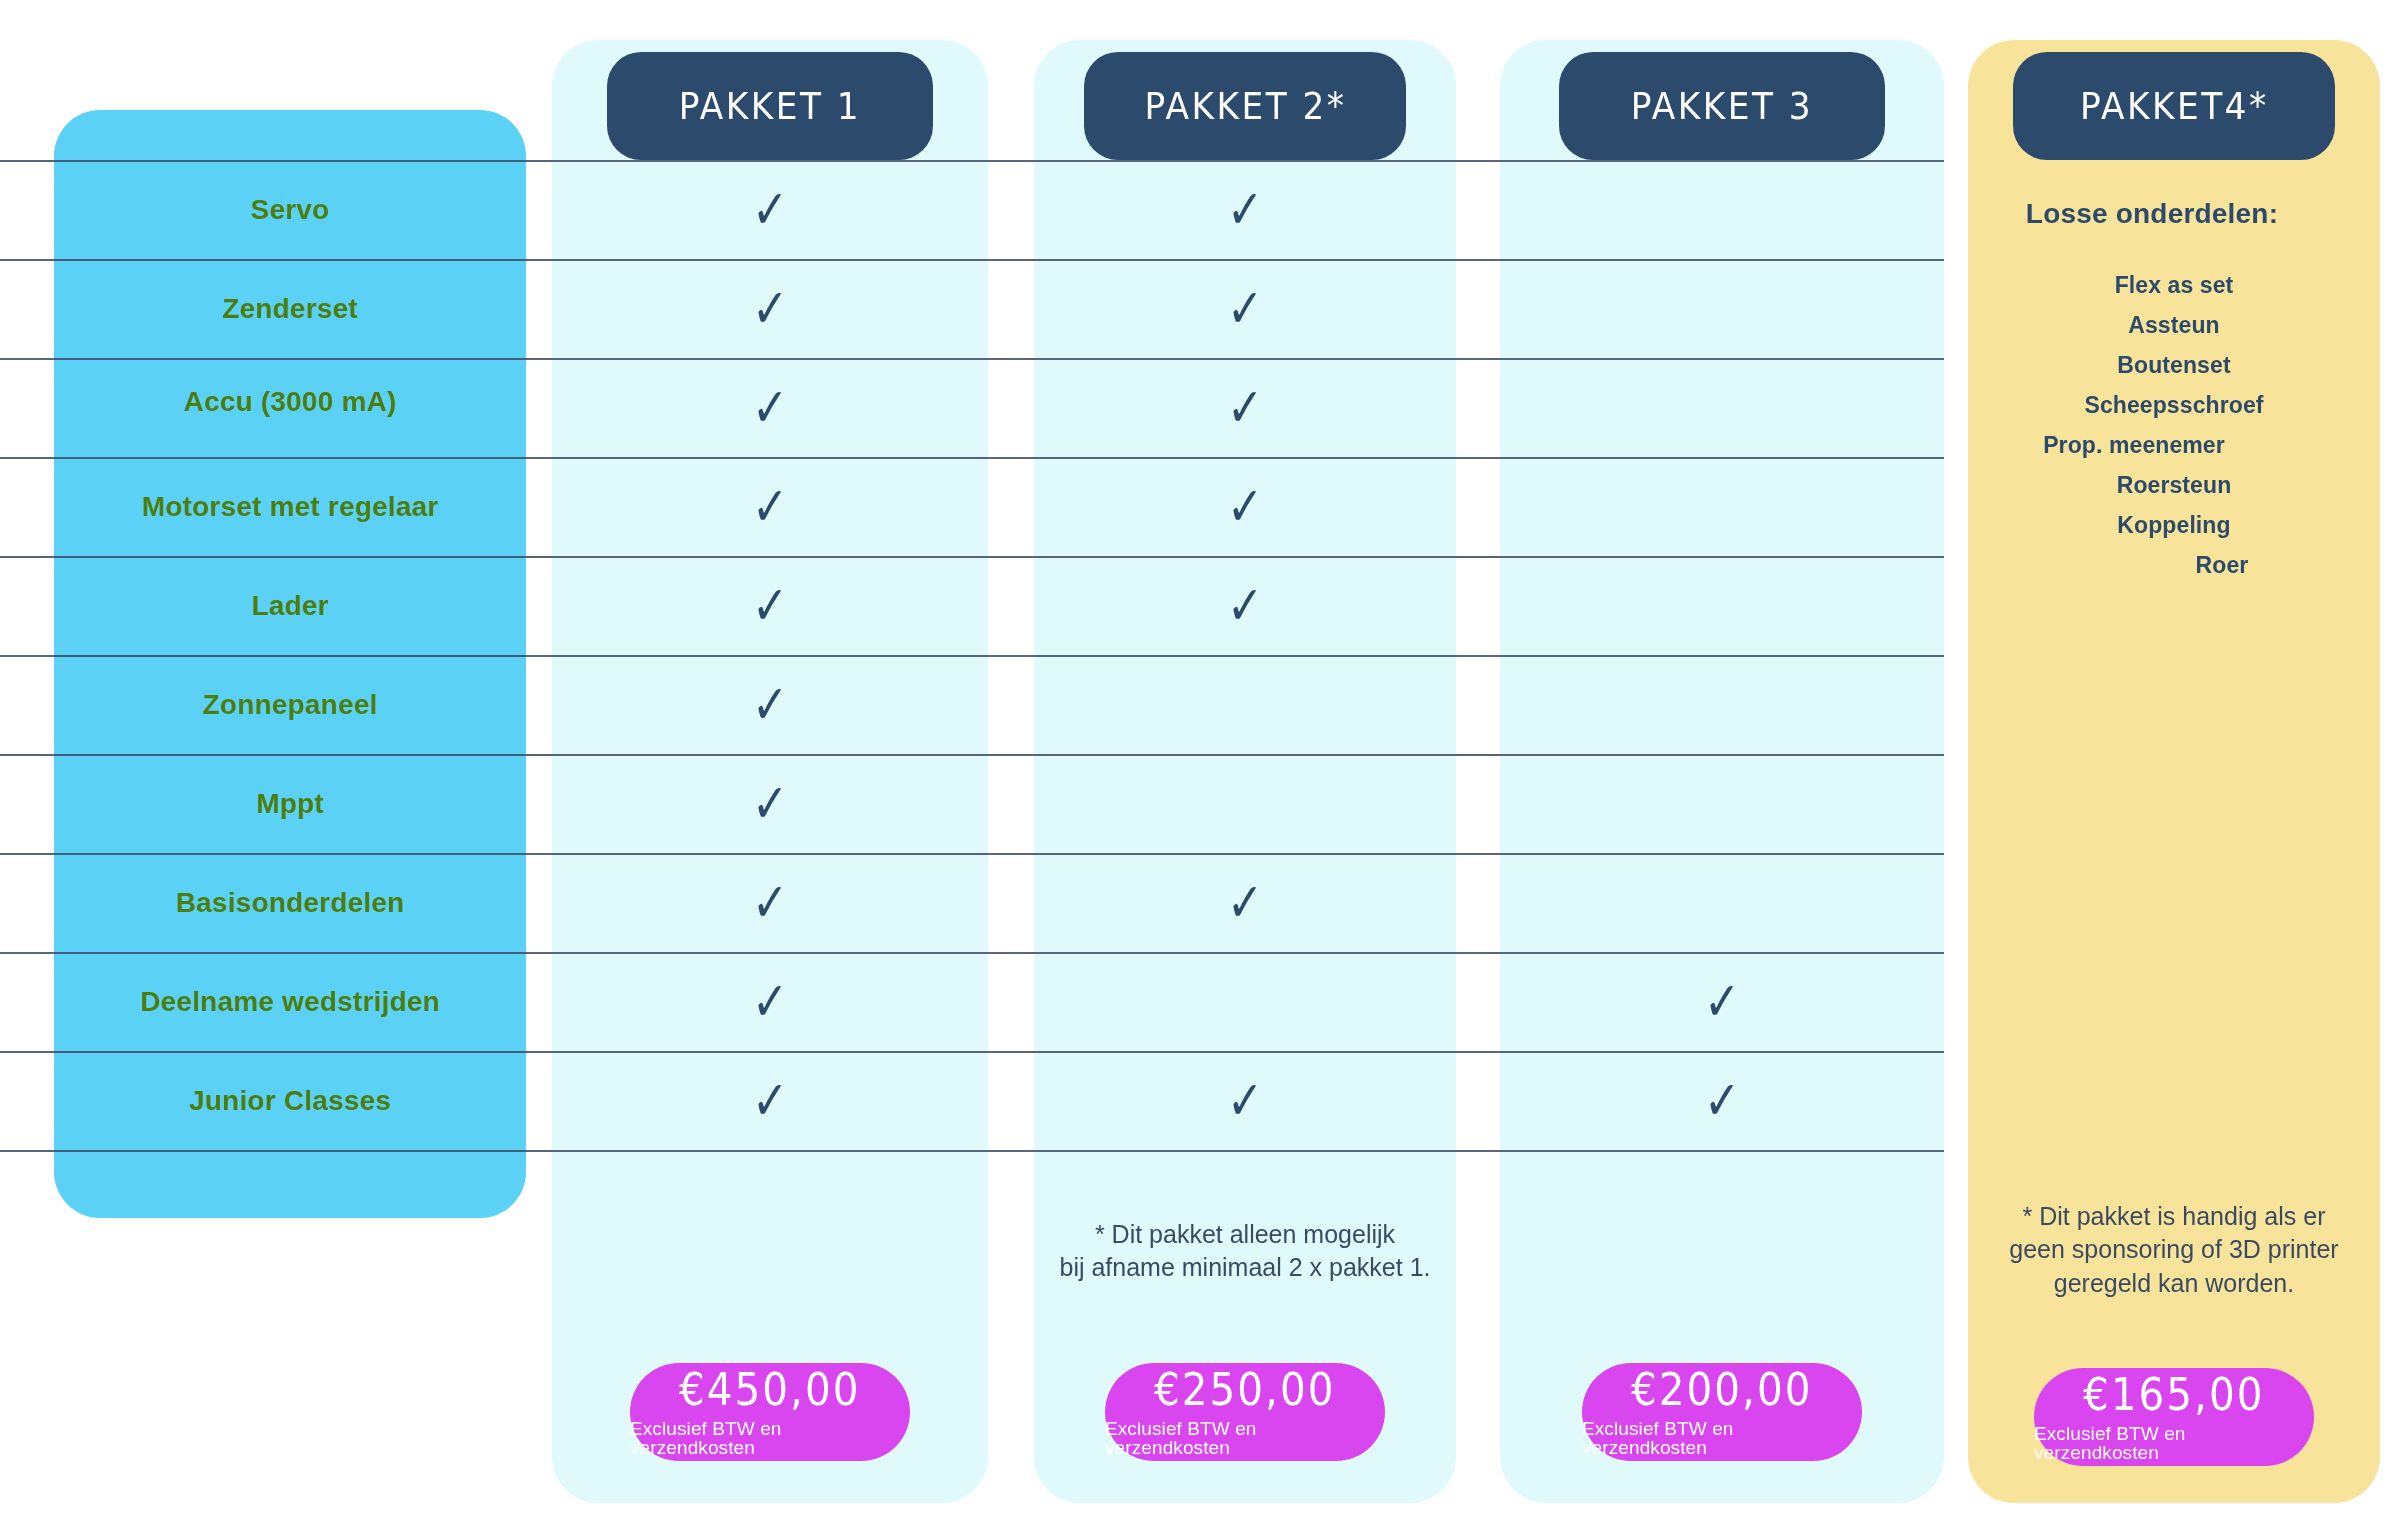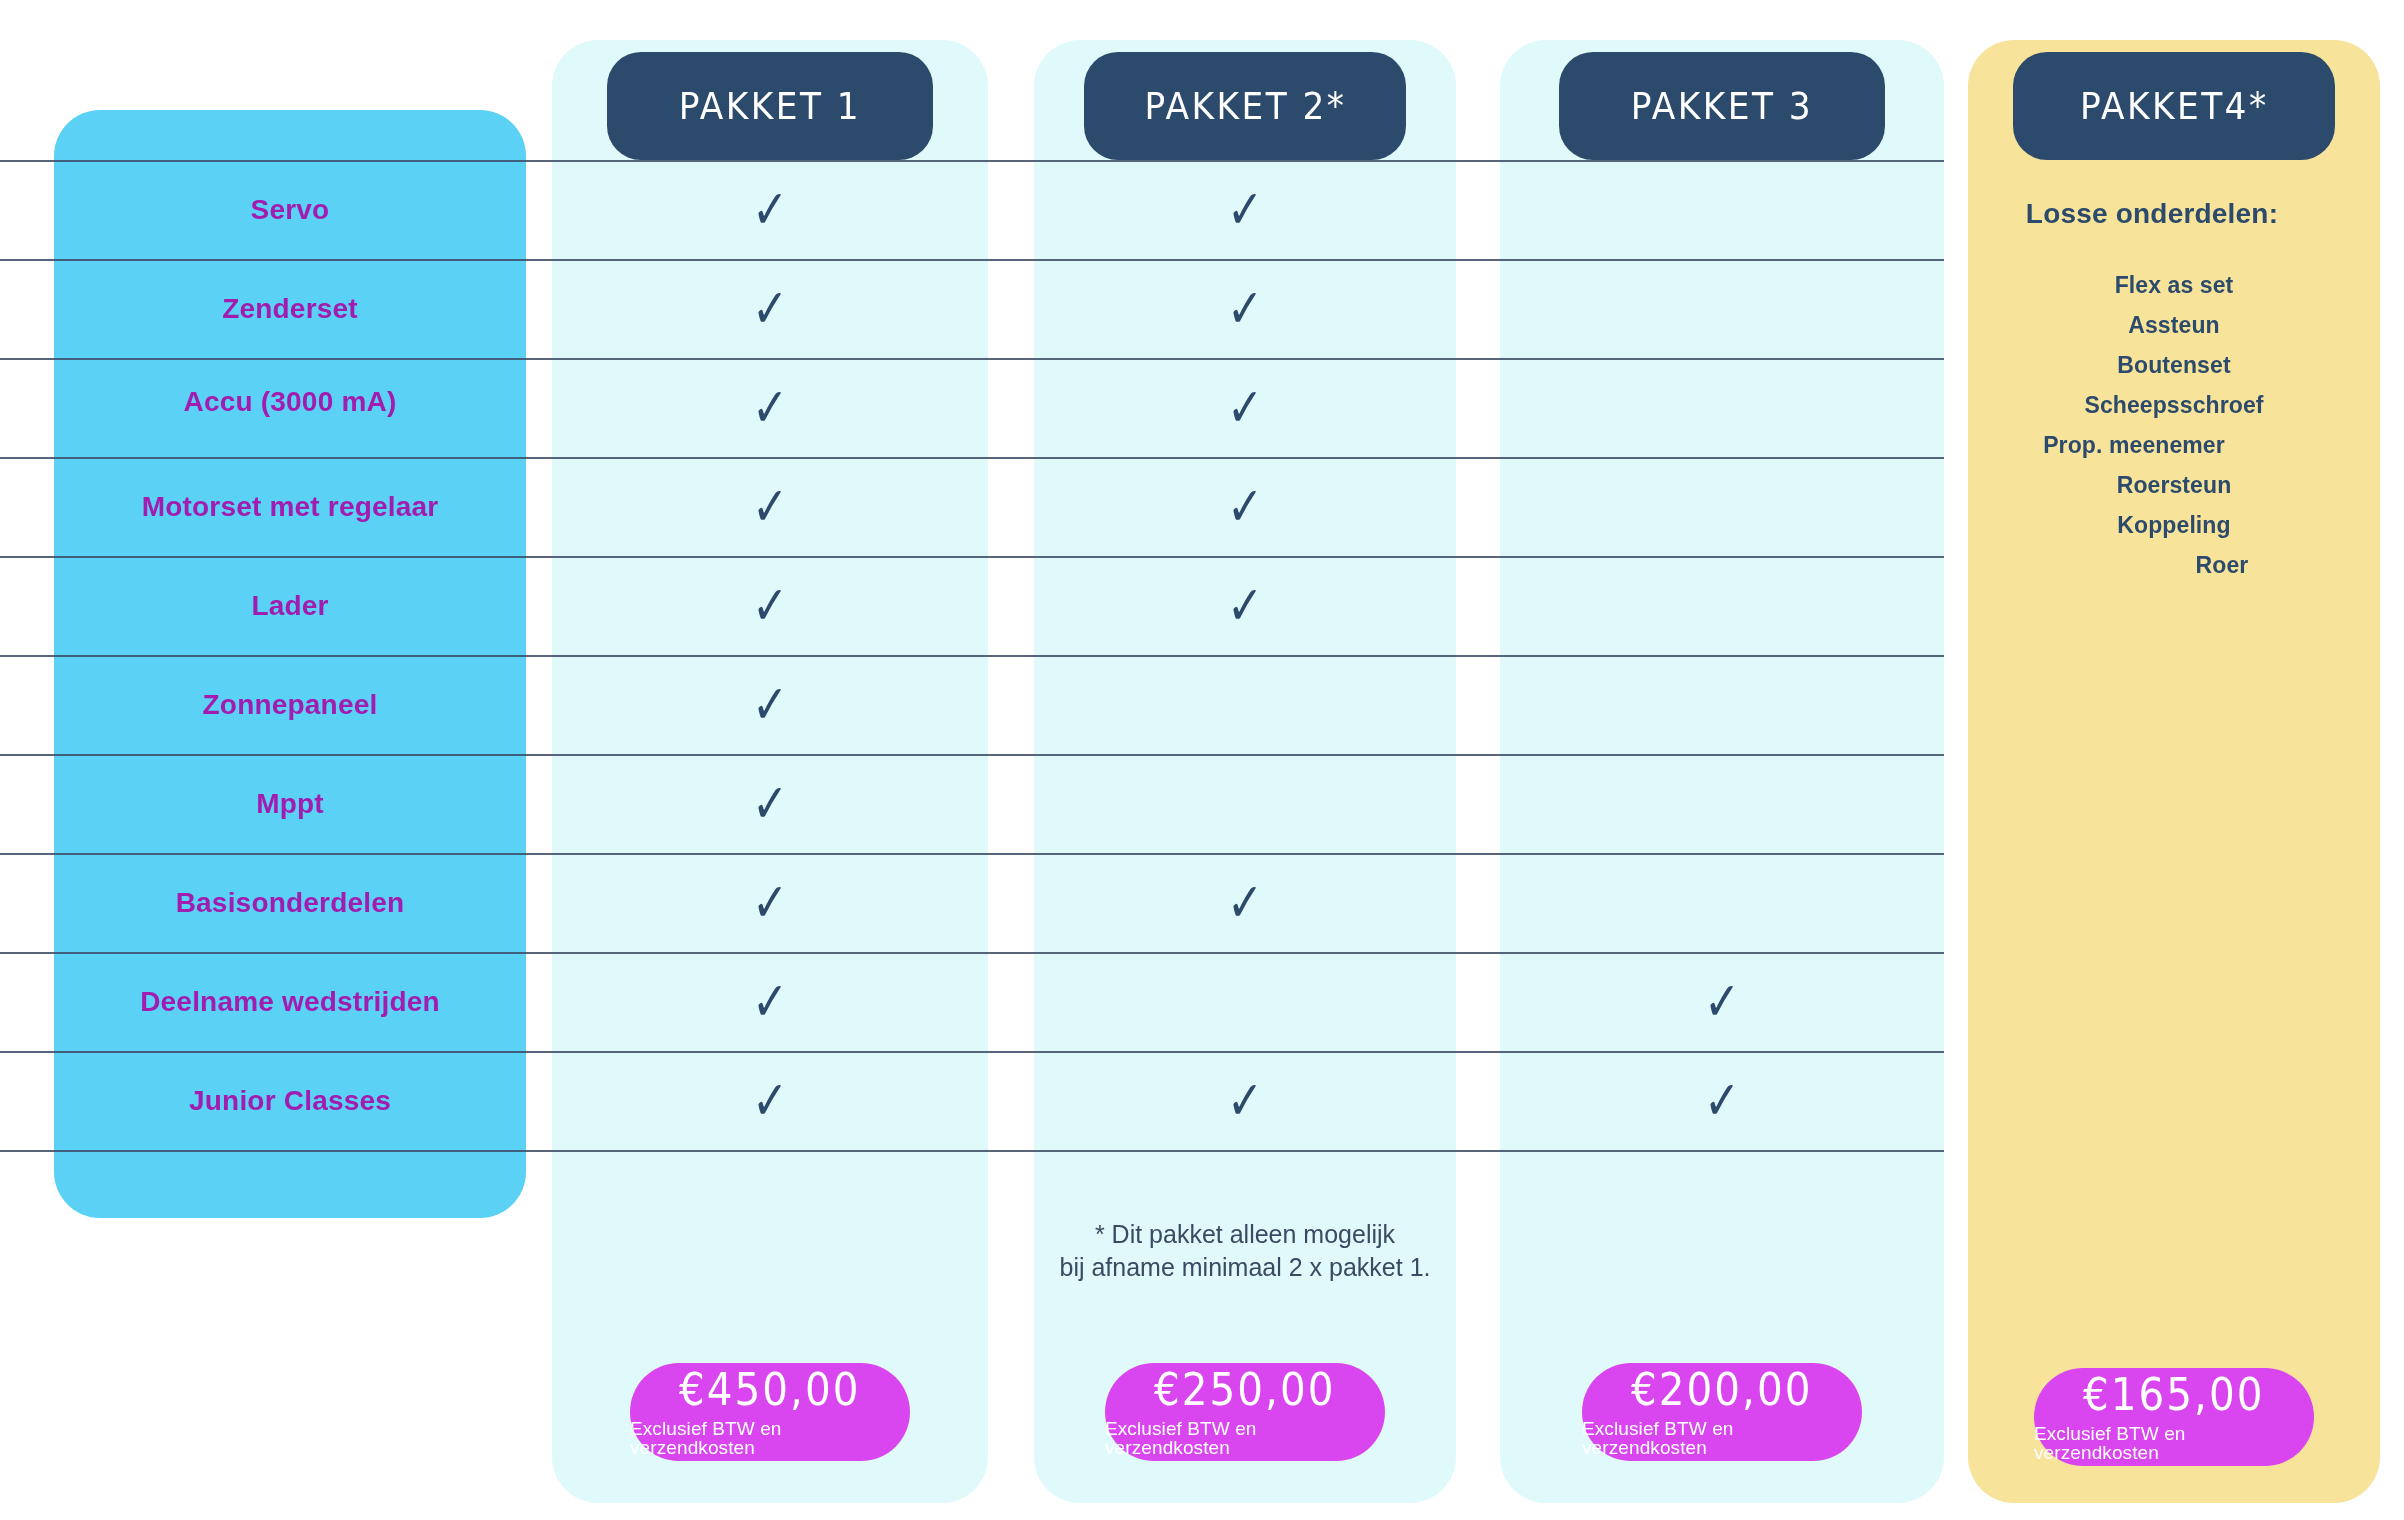--- a/index.html
+++ b/index.html
@@ -82,21 +82,21 @@
   .feat-row {
     position: absolute;
     left: 54px;
     width: 472px;
     display: flex;
     align-items: center;
     justify-content: center;
     z-index: 7;
   }
   .feat-label {
-    color: #a21caf;
+    color: #4d7c0f;
     font-size: 28px;
     font-weight: bold;
     letter-spacing: 0.2px;
     text-align: center;
     white-space: nowrap;
   }
 
   
   .check {
     position: absolute;
@@ -274,20 +274,23 @@
       <div class="losse-item" style="left: 1968px; width: 412px; top: 352px;">Boutenset</div>
       <div class="losse-item" style="left: 1968px; width: 412px; top: 392px;">Scheepsschroef</div>
       <div class="losse-item" style="left: 1968px; width: 332px; top: 432px;">Prop. meenemer</div>
       <div class="losse-item" style="left: 1968px; width: 412px; top: 472px;">Roersteun</div>
       <div class="losse-item" style="left: 1968px; width: 412px; top: 512px;">Koppeling</div>
       <div class="losse-item" style="left: 1968px; width: 412px; top: 552px; margin-left: 48px;">Roer</div>
     </div>
 
   <div class="footnote" id="footnote-2" style="left: 1034px; width: 422px; top: 1218px; white-space: pre-line;">* Dit pakket alleen mogelijk
 bij afname minimaal 2 x pakket 1.</div>
+  <div class="footnote" id="footnote-4" style="left: 1968px; width: 412px; top: 1200px; white-space: pre-line;">* Dit pakket is handig als er
+geen sponsoring of 3D printer
+geregeld kan worden.</div>
 
   <div id="prices">
       <div class="price-btn" style="left: 630px; width: 280px; top: 1363px;">
         <div class="price-amount">€450,00</div>
         <div class="price-sub">Exclusief BTW en verzendkosten</div>
       </div>
       <div class="price-btn" style="left: 1105px; width: 280px; top: 1363px;">
         <div class="price-amount">€250,00</div>
         <div class="price-sub">Exclusief BTW en verzendkosten</div>
       </div>

